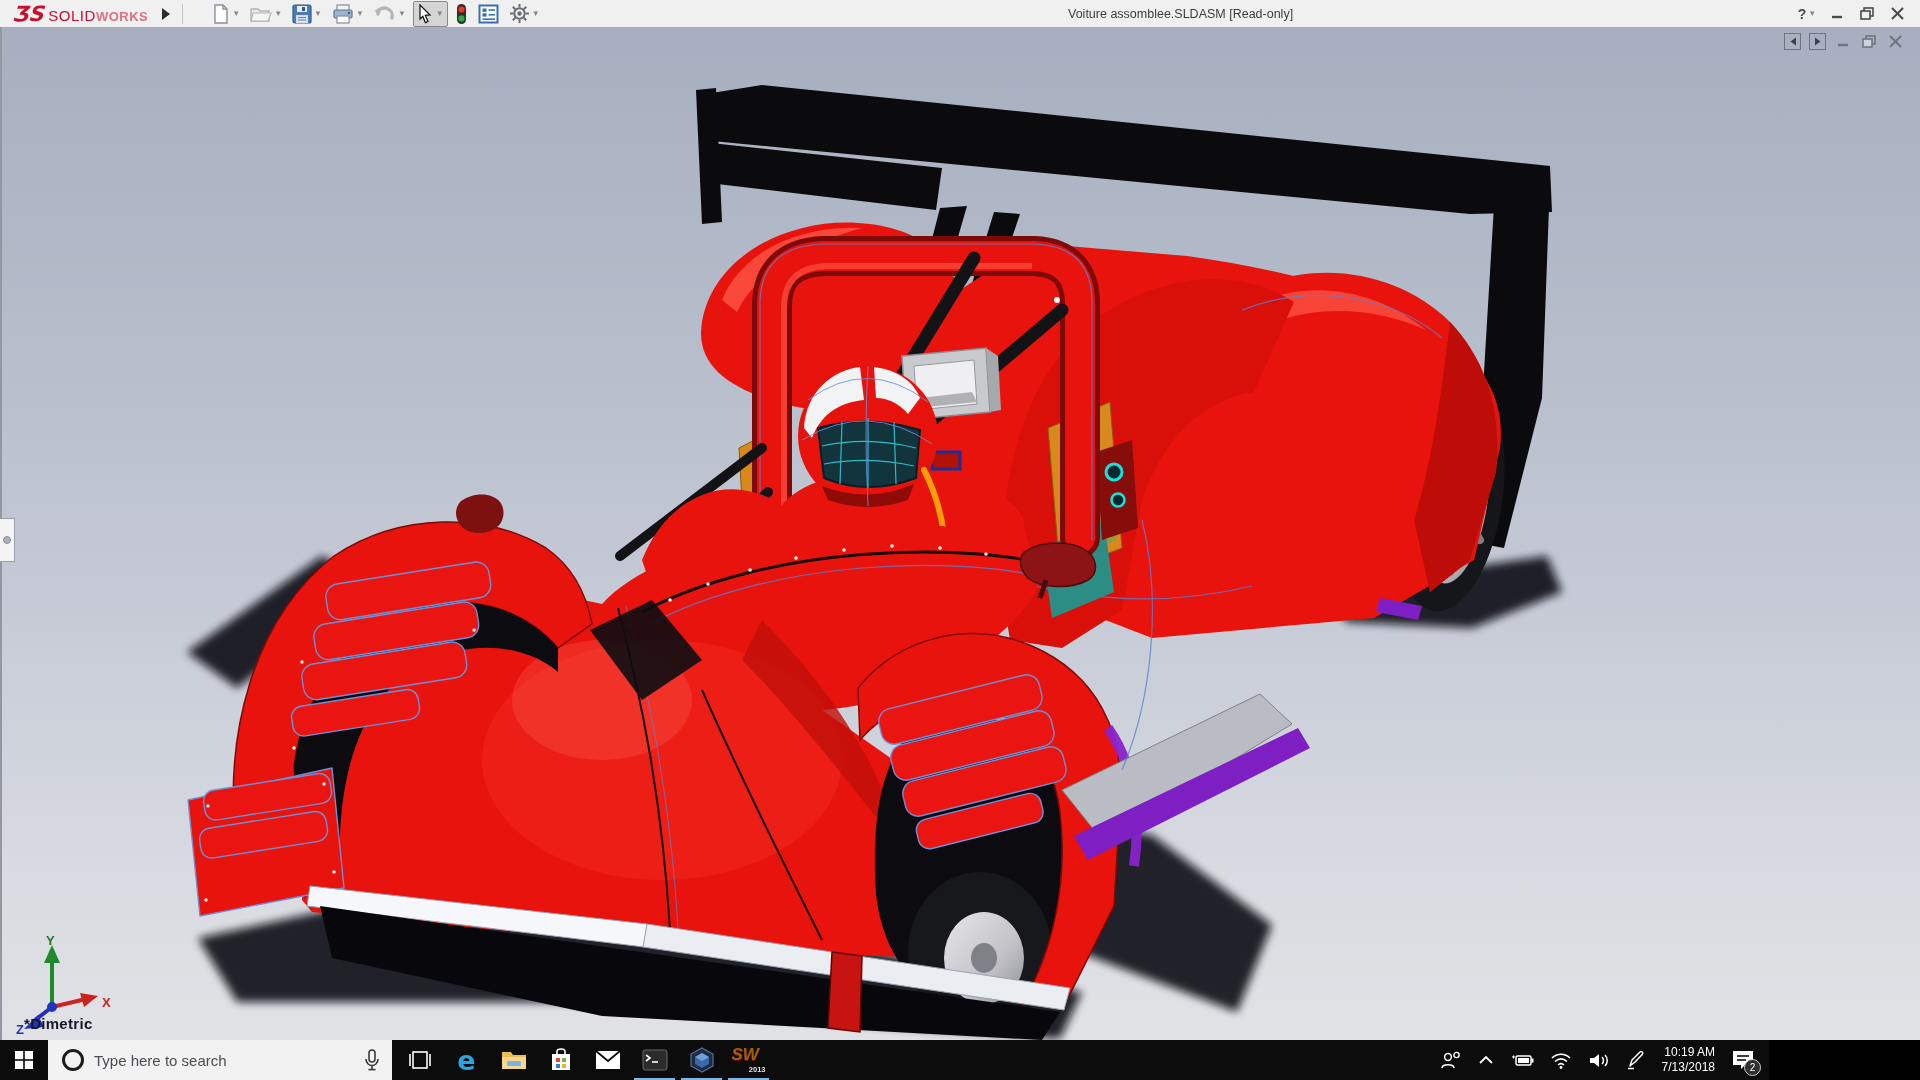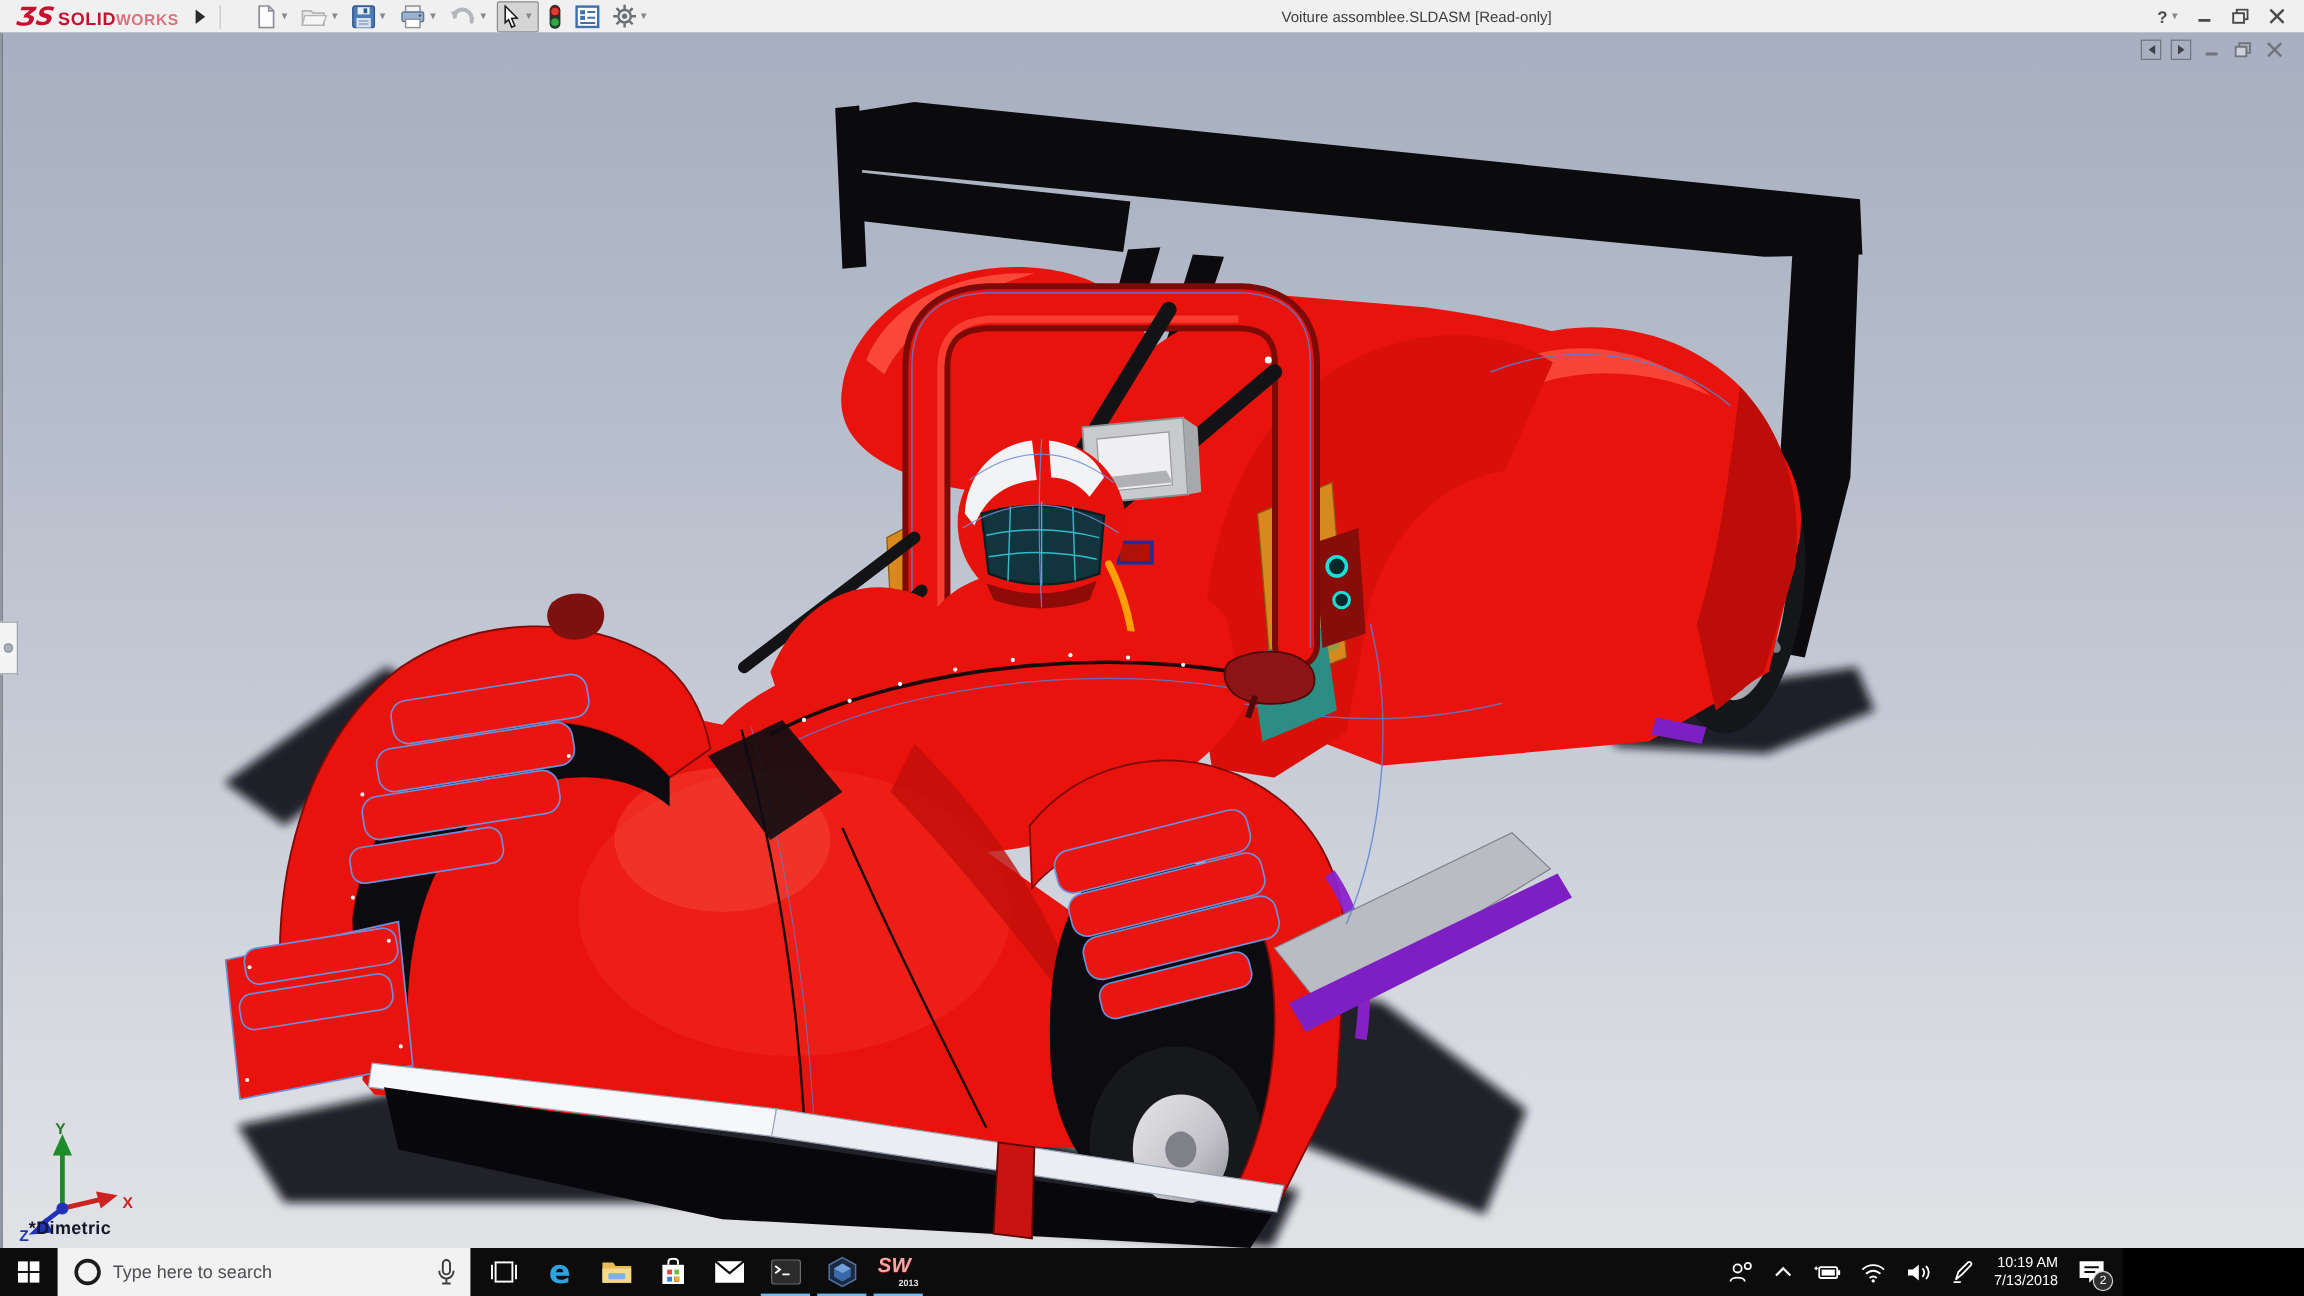--- a/index.html
+++ b/index.html
@@ -5,21 +5,21 @@
   html,body{margin:0;padding:0;background:#000;}
   .screen{position:relative;width:1920px;height:1080px;overflow:hidden;
           font-family:"Liberation Sans",sans-serif;-webkit-font-smoothing:antialiased;}
 
   
   .titlebar{position:absolute;left:0;top:0;width:1920px;height:27px;background:#f0f0f0;
             border-bottom:1px solid #d2d2d2;display:flex;align-items:center;}
   .logo{display:flex;align-items:baseline;margin-left:14px;cursor:default;}
   .logo .glyph{font-family:"DejaVu Sans",sans-serif;font-style:italic;font-weight:bold;
                font-size:21px;color:#c8102e;margin-right:3px;transform:skewX(-8deg);}
-  .logo .word-b{font-size:15px;font-weight:bold;color:#c8102e;letter-spacing:.5px;}
+  .logo .word-b{font-size:15px;font-weight:normal;color:#c8102e;letter-spacing:.5px;}
   .logo .word-l{font-size:13px;font-weight:bold;color:#d9737f;letter-spacing:.5px;}
   .flyout{margin-left:10px;width:16px;height:16px;display:flex;align-items:center;justify-content:center;}
   .tb-sep{width:1px;height:20px;background:#c6c6c6;margin:0 10px 0 8px;}
   .toolbar{display:flex;align-items:center;margin-left:16px;}
   .tb-btn{display:flex;align-items:center;height:24px;padding:0 3px;margin-right:4px;border-radius:2px;}
   .tb-btn.sel{background:#d5d5d5;border:1px solid #8a8a8a;}
   .caret{font-size:8px;color:#888;margin-left:2px;line-height:8px;}
   .win-title{position:absolute;left:1068px;top:0;height:27px;display:flex;align-items:center;
              font-size:12.5px;color:#3c3c3c;white-space:nowrap;}
   .win-ctrls{position:absolute;right:8px;top:0;height:27px;display:flex;align-items:center;}
@@ -46,21 +46,21 @@
   .start{width:48px;display:flex;align-items:center;justify-content:center;}
   .searchbox{width:344px;background:#f2f2f2;display:flex;align-items:center;}
   .cortana{width:22px;height:22px;border-radius:50%;border:3px solid #1c1c1c;box-sizing:border-box;margin:0 10px 0 14px;}
   .search-text{font-size:15px;color:#4a4d52;flex:1;}
   .mic{margin-right:12px;}
   .task-icons{display:flex;align-items:stretch;margin-left:4px;}
   .app-btn{width:47px;display:flex;align-items:center;justify-content:center;position:relative;}
   .app-btn.running::after{content:"";position:absolute;left:3px;right:3px;bottom:0;height:2.5px;background:var(--ul,#76b9ed);}
   .edge-e{font-size:27px;font-weight:bold;color:#2da3e0;font-family:"DejaVu Sans",sans-serif;}
   .sw-ico{position:relative;width:34px;height:26px;}
-  .sw-ico .sw{position:absolute;left:0;top:-2px;font-size:17px;font-weight:bold;color:#fca5a5;
+  .sw-ico .sw{position:absolute;left:0;top:-2px;font-size:17px;font-weight:bold;color:#a16207;
               text-shadow:0 1px 0 #7a0a14;font-style:italic;}
   .sw-ico .yr{position:absolute;right:0;bottom:-1px;font-size:7.5px;font-weight:bold;color:#e0e0e0;}
   .tray{margin-left:auto;display:flex;align-items:center;}
   .tray-btn{height:40px;display:flex;align-items:center;justify-content:center;padding:0 8px;}
   .clock{color:#fff;font-size:12px;text-align:right;line-height:15px;padding:0 8px;}
   .ac{position:relative;padding:0 14px 0 8px;}
   .badge{position:absolute;right:8px;bottom:4px;width:15px;height:15px;border-radius:50%;background:#2f2f2f;
          border:1px solid #cfcfcf;color:#fff;font-size:10px;display:flex;align-items:center;justify-content:center;}
 </style>
 </head>

